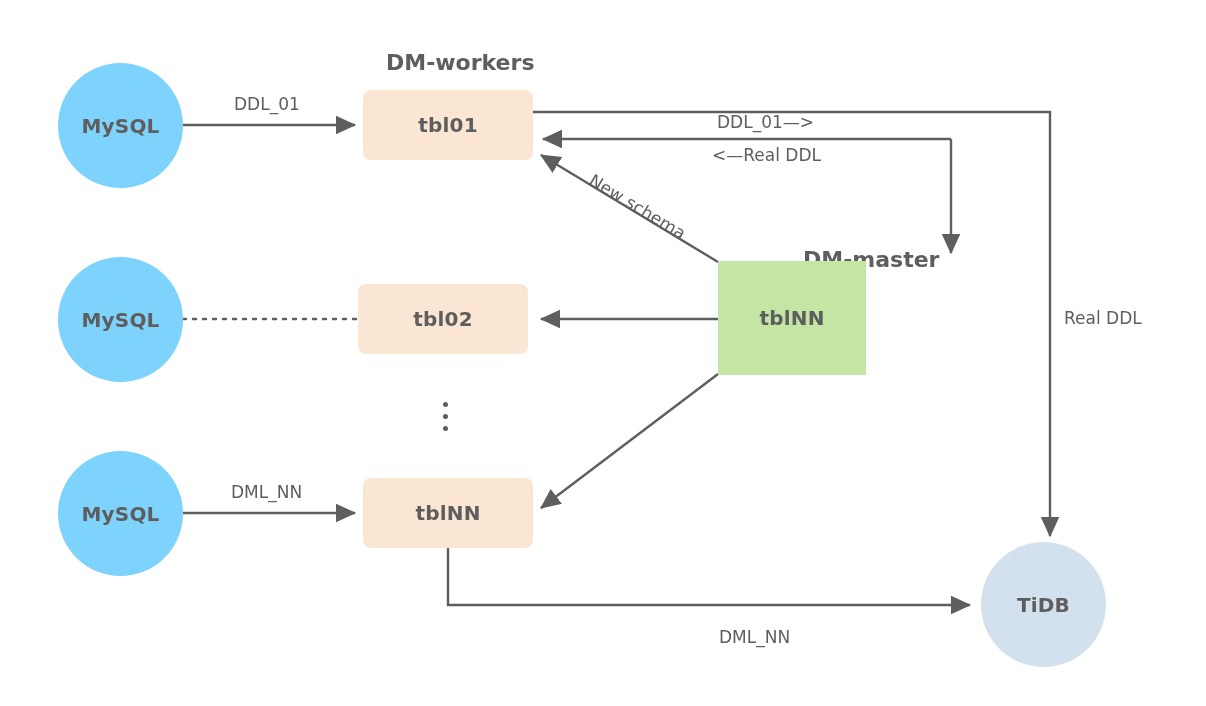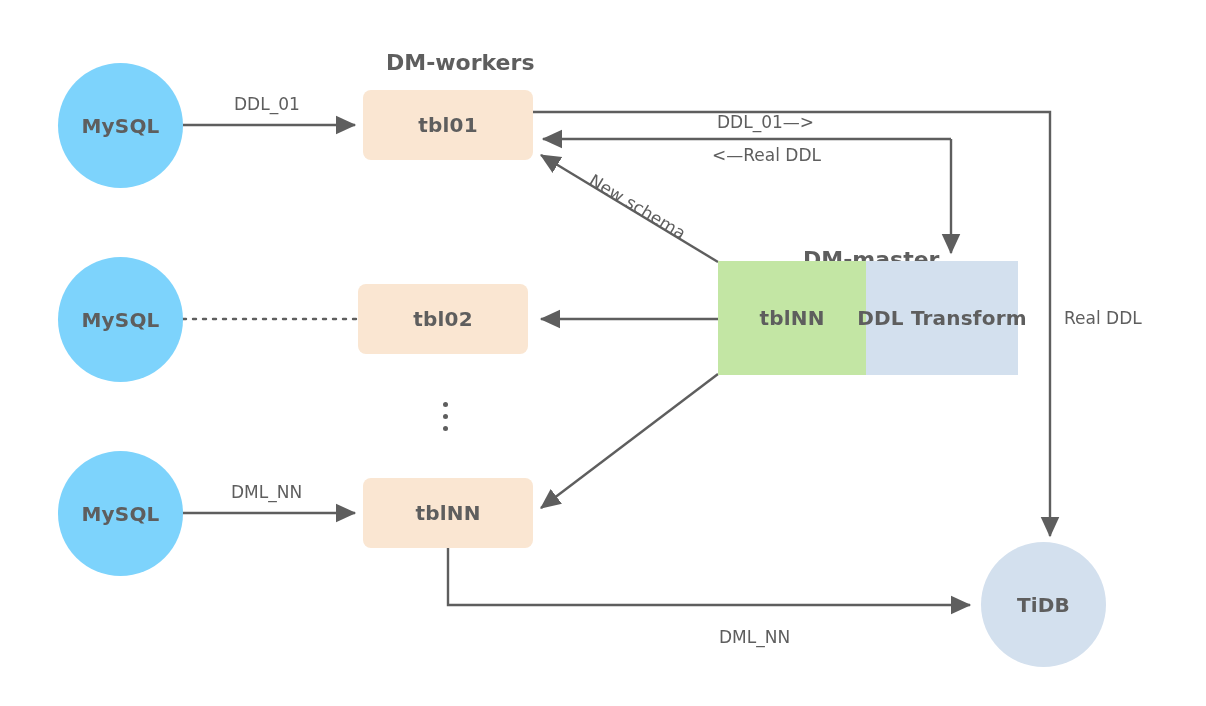--- a/index.html
+++ b/index.html
@@ -144,23 +144,20 @@
   <div class="ellipsis-dots" style="left:443px; top:402px;">
     <i></i>
     <i></i>
     <i></i>
   </div>
 
   <div class="node master-green" style="left:718px; top:261px; width:148px; height:114px;">
     <span class="node-label">tblNN</span>
   </div>
 
-  <div class="node master-blue" style="left:866px; top:261px; width:152px; height:114px;">
-    <span class="node-label">DDL Transform</span>
-  </div>
 
   <div class="node circle-node tidb-node" style="left:981px; top:542px; width:125px; height:125px;">
     <span class="node-label">TiDB</span>
   </div>
 
   <div class="edge-label" style="left:234px; top:94px;">DDL_01</div>
 
   <div class="edge-label" style="left:717px; top:112px;">DDL_01—&gt;</div>
 
   <div class="edge-label" style="left:712px; top:145px;">&lt;—Real DDL</div>

